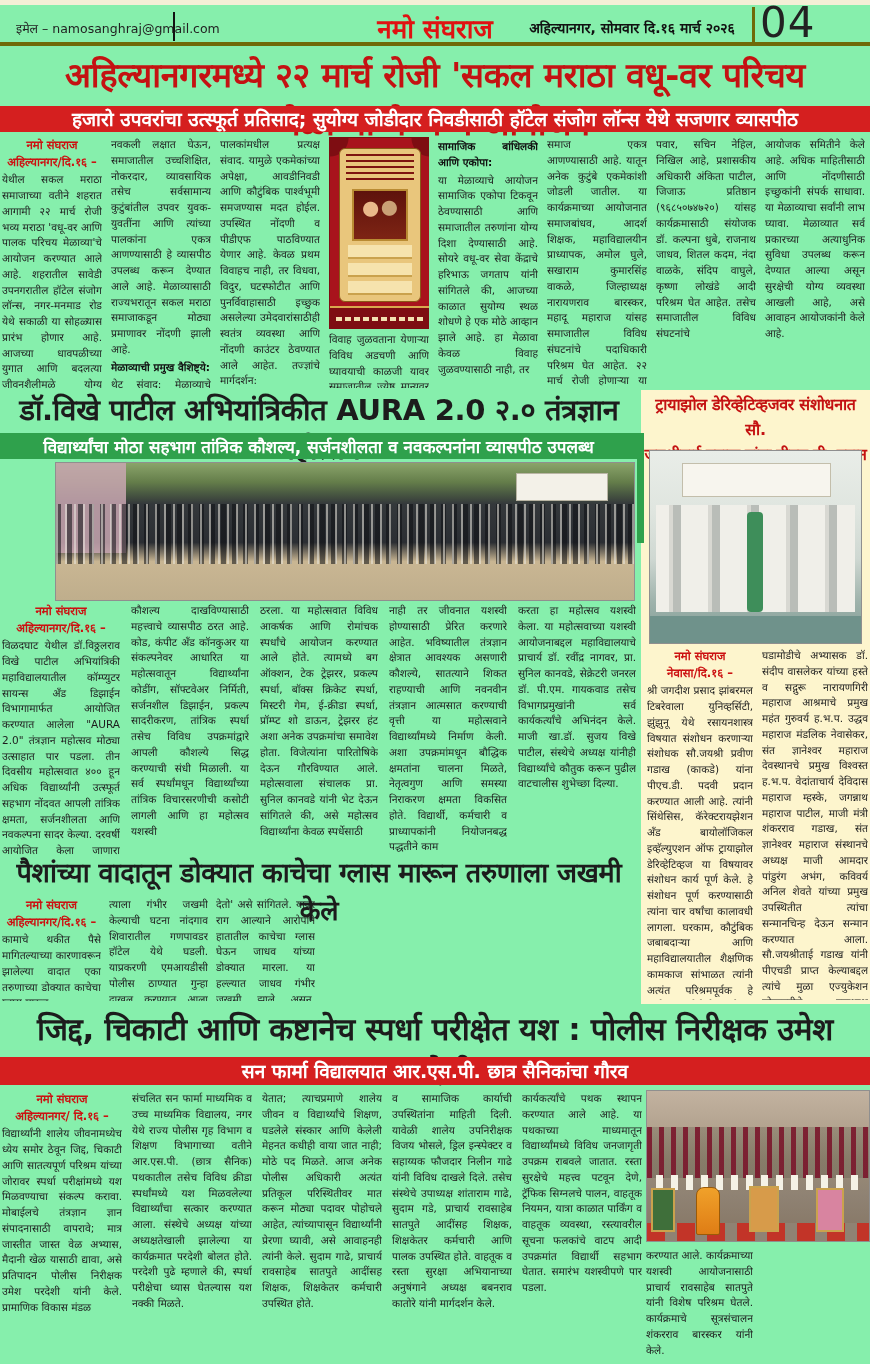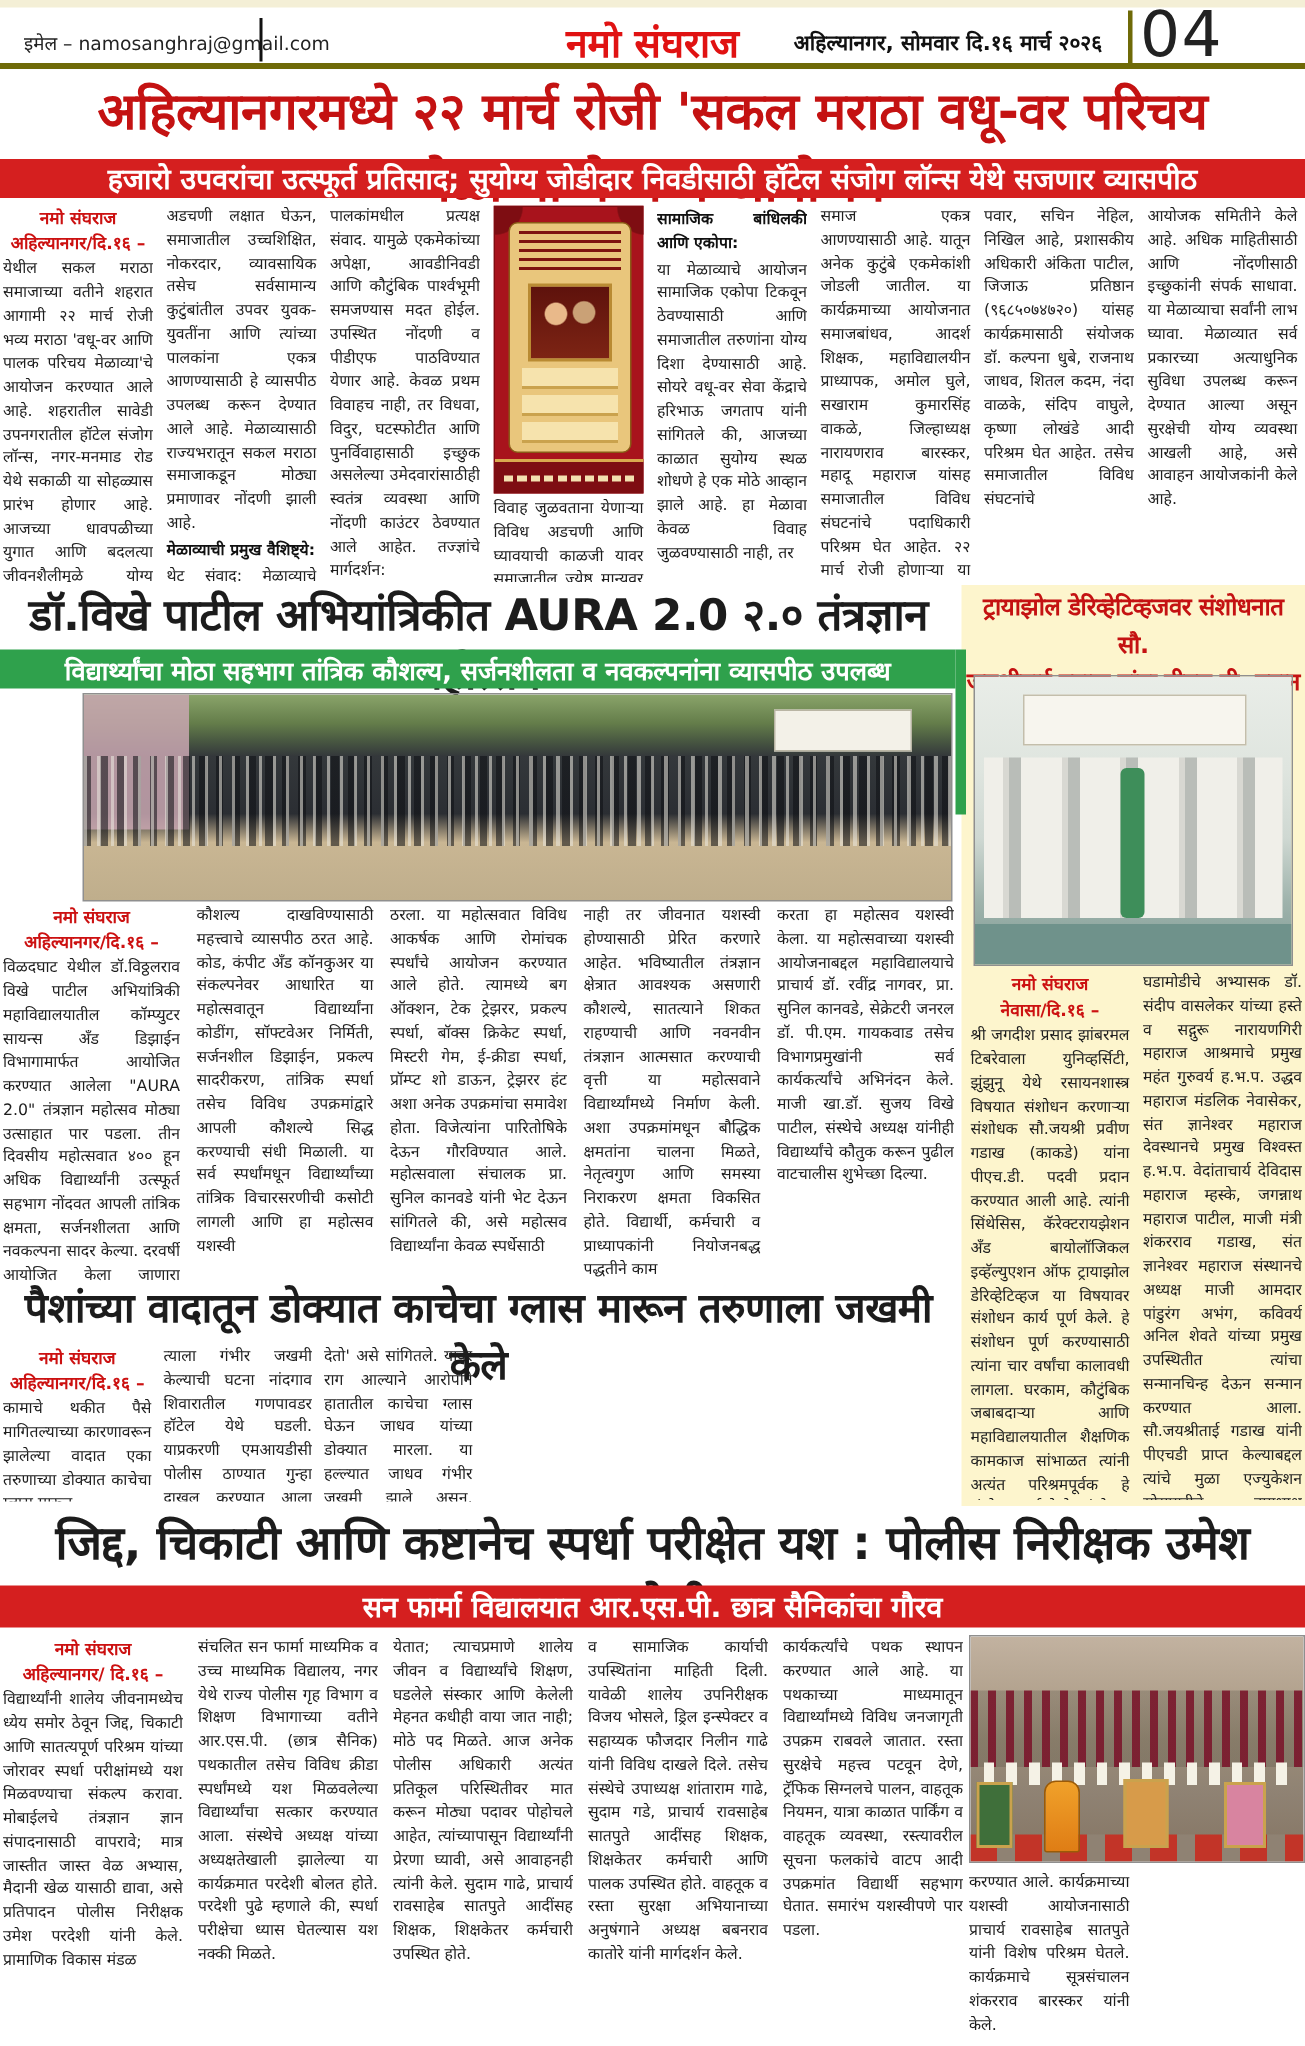--- a/index.html
+++ b/index.html
@@ -1,16 +1,16 @@
 <!DOCTYPE html>
 <html><head>
 <meta charset="utf-8">
 <style>
   html,body{margin:0;padding:0;background:#e9e9e9}
-  .page{position:relative;width:870px;height:1364px;margin:0 auto;background:#ffffff;
+  .page{position:relative;width:870px;height:1364px;margin:0 auto;background:#86efac;
         font-family:"DejaVu Sans","Liberation Sans",sans-serif;color:#1a1a1a;overflow:hidden}
   .abs{position:absolute}
   .topstrip{left:0;top:0;width:870px;height:5px;background:#f4efd6}
   .email{left:16px;top:20px;font-size:12.5px;color:#222;white-space:nowrap}
   .v1{left:173px;top:12px;width:2px;height:29px;background:#111}
   .masthead{left:330px;top:10px;width:210px;text-align:center;font-size:26px;font-weight:700;color:#e01212}
   .dateline{left:518px;top:18px;width:228px;text-align:center;font-size:14px;font-weight:700;color:#111;white-space:nowrap}
   .v2{left:752px;top:7px;width:3px;height:36px;background:#6f6a08}
   .pagenum{left:760px;top:-2px;width:100px;font-size:42px;color:#222;letter-spacing:1px}
   .hrule{left:0;top:42px;width:870px;height:4px;background:#6f6a08}
@@ -90,21 +90,21 @@
 
   <div class="cols" style="left:2px;top:137px;width:866px;height:251px;gap:9px">
     <div class="bodycol" style="width:100px">
       <div class="byline">
         <div>नमो संघराज</div>
         <div>अहिल्यानगर/दि.१६ –</div>
       </div>
       <span>येथील सकल मराठा समाजाच्या वतीने शहरात आगामी २२ मार्च रोजी भव्य मराठा 'वधू-वर आणि पालक परिचय मेळाव्या'चे आयोजन करण्यात आले आहे. शहरातील सावेडी उपनगरातील हॉटेल संजोग लॉन्स, नगर-मनमाड रोड येथे सकाळी या सोहळ्यास प्रारंभ होणार आहे. आजच्या धावपळीच्या युगात आणि बदलत्या जीवनशैलीमुळे योग्य जोडीदार निवडताना येणाऱ्या</span>
     </div>
     <div class="bodycol" style="width:100px">
-      <span>अडचणी लक्षात घेऊन, समाजातील उच्चशिक्षित, नोकरदार, व्यावसायिक तसेच सर्वसामान्य कुटुंबांतील उपवर युवक-युवतींना आणि त्यांच्या पालकांना एकत्र आणण्यासाठी हे व्यासपीठ उपलब्ध करून देण्यात आले आहे. मेळाव्यासाठी राज्यभरातून सकल मराठा समाजाकडून मोठ्या प्रमाणावर नोंदणी झाली आहे.</span>
+      <span>नवकली लक्षात घेऊन, समाजातील उच्चशिक्षित, नोकरदार, व्यावसायिक तसेच सर्वसामान्य कुटुंबांतील उपवर युवक-युवतींना आणि त्यांच्या पालकांना एकत्र आणण्यासाठी हे व्यासपीठ उपलब्ध करून देण्यात आले आहे. मेळाव्यासाठी राज्यभरातून सकल मराठा समाजाकडून मोठ्या प्रमाणावर नोंदणी झाली आहे.</span>
       <div class="colhead">मेळाव्याची प्रमुख वैशिष्ट्ये:</div>
       <span>थेट संवाद: मेळाव्याचे आकर्षण म्हणजे उपवर मुले-मुली आणि त्यांच्या</span>
     </div>
     <div class="bodycol" style="width:100px">
       <span>पालकांमधील प्रत्यक्ष संवाद. यामुळे एकमेकांच्या अपेक्षा, आवडीनिवडी आणि कौटुंबिक पार्श्वभूमी समजण्यास मदत होईल. उपस्थित नोंदणी व पीडीएफ पाठविण्यात येणार आहे. केवळ प्रथम विवाहच नाही, तर विधवा, विदुर, घटस्फोटीत आणि पुनर्विवाहासाठी इच्छुक असलेल्या उमेदवारांसाठीही स्वतंत्र व्यवस्था आणि नोंदणी काउंटर ठेवण्यात आले आहेत. तज्ज्ञांचे मार्गदर्शन:</span>
     </div>
     <div class="bodycol" style="width:100px">
       <div class="ad">
         <div class="ad-inner">
           <div class="ad-toplines"></div>

